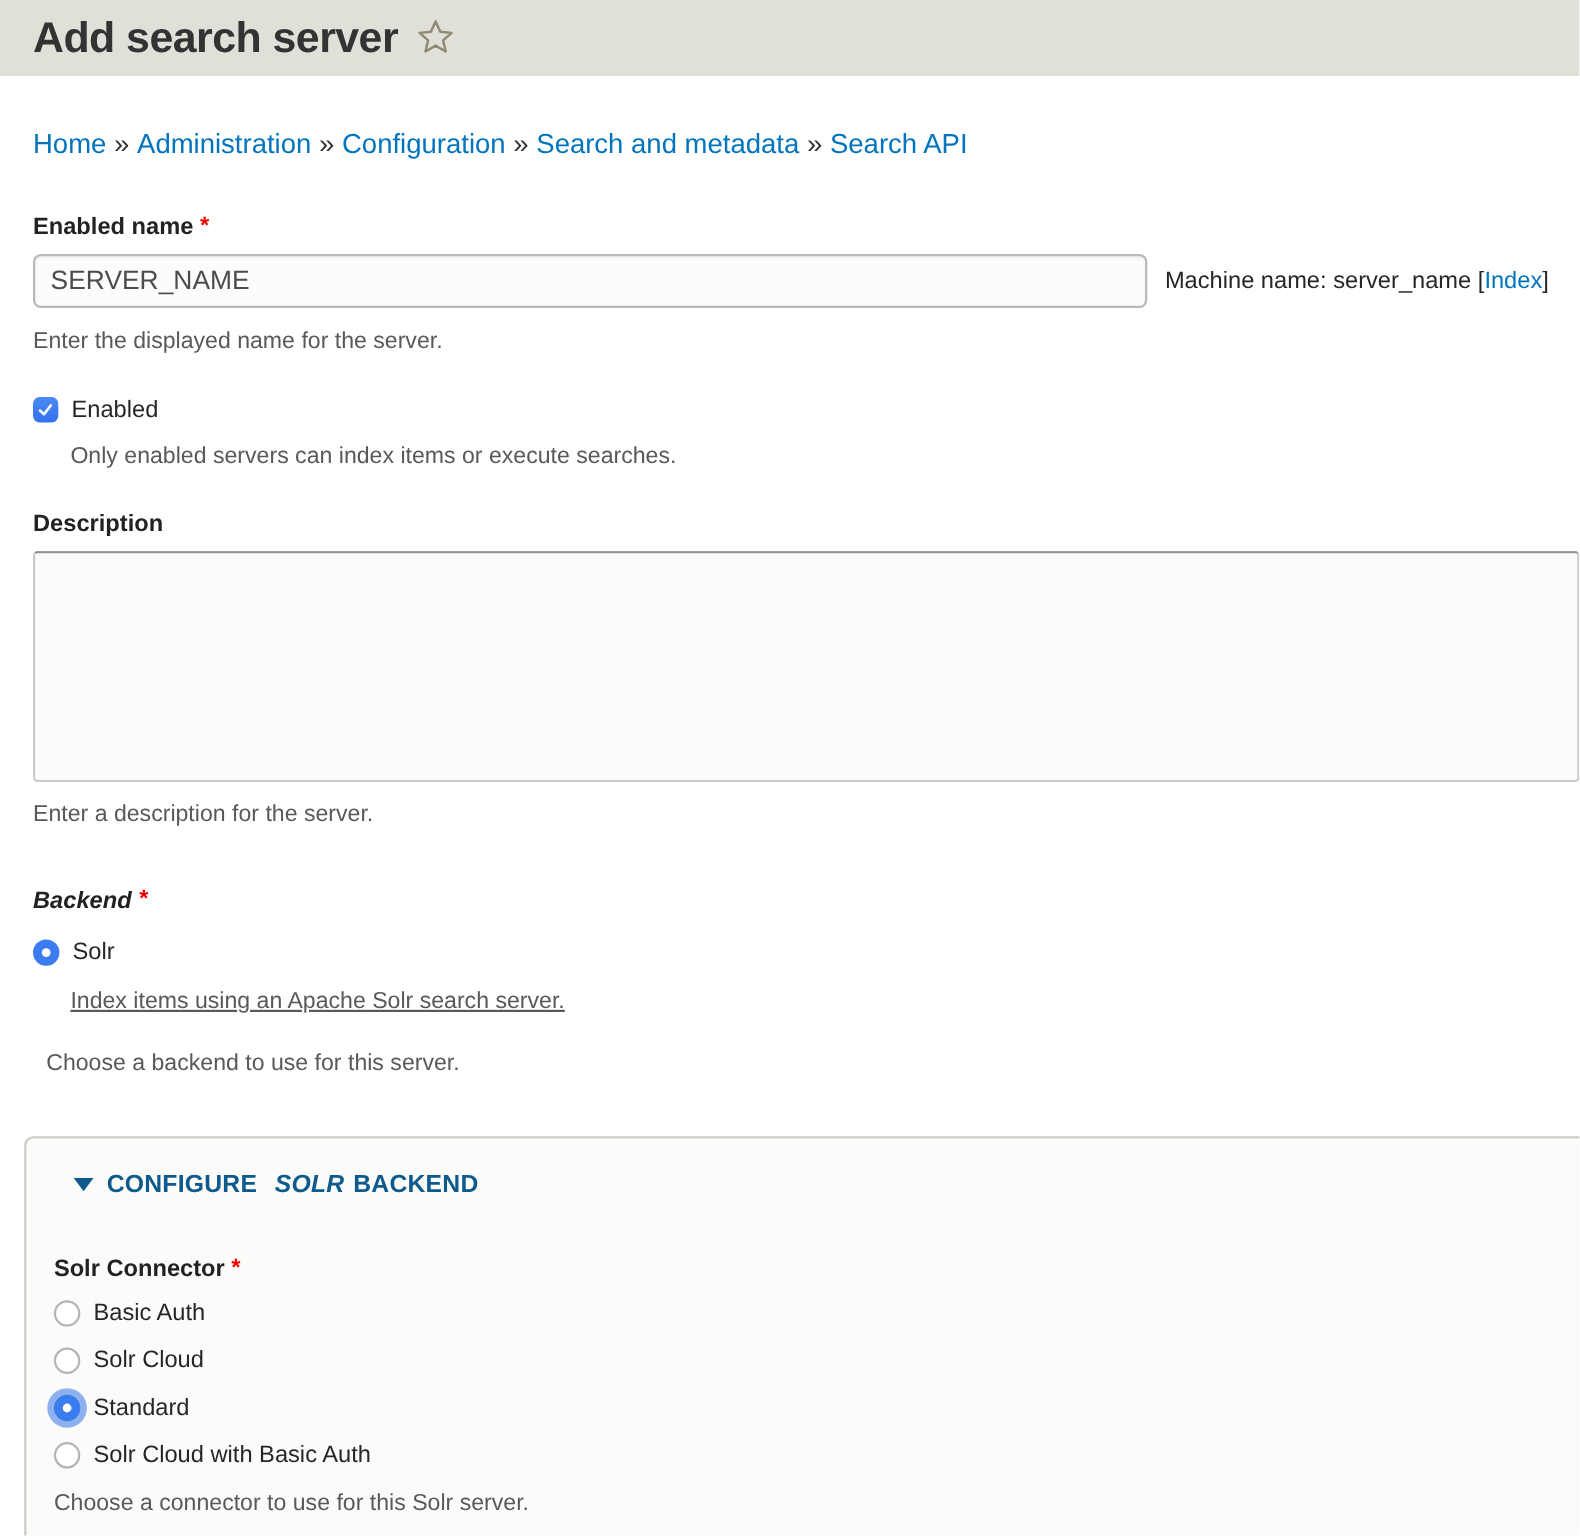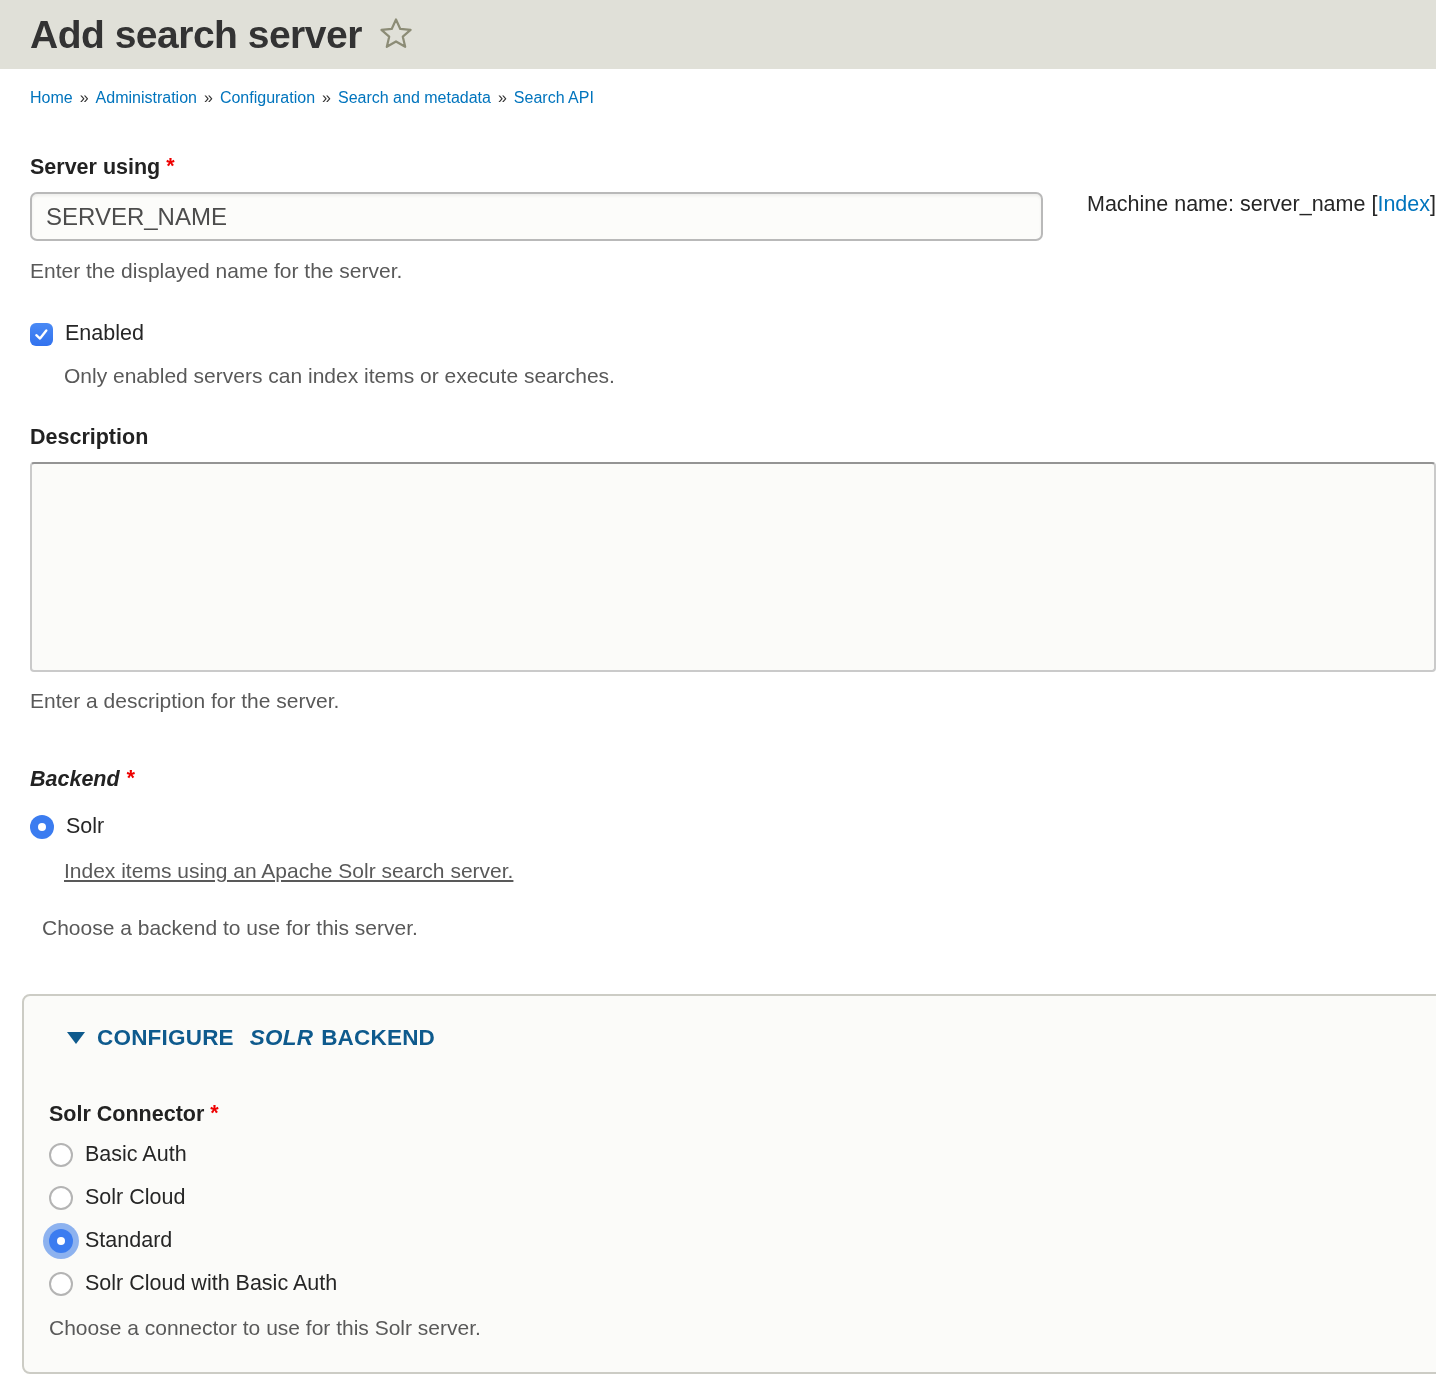--- a/index.html
+++ b/index.html
@@ -25,22 +25,22 @@
     margin: 0;
     font-size: 39px;
     font-weight: 700;
     color: #333333;
     letter-spacing: -0.5px;
   }
   .star-icon { margin-left: 15px; margin-top: 4px; cursor: pointer; }
 
   
   .breadcrumb {
-    margin: 20px 30px 0 30px;
-    font-size: 16px;
+    margin: 48px 30px 0 30px;
+    font-size: 25px;
   }
   .breadcrumb .sep { color: #333333; margin: 0 7px; }
 
   
   .form-label {
     font-size: 21.5px;
     font-weight: 700;
     color: #222222;
   }
   .req {
@@ -55,43 +55,42 @@
     font-size: 21px;
     line-height: 25px;
   }
   .ml { margin-left: 30px; }
 
   
   .server-name-label { margin-top: 48px; }
   .server-name-row {
     margin: 12px 0 0 30px;
     display: flex;
-    align-items: flex-start;
-    gap: 28px;
+    align-items: center;
   }
   .text-input {
     width: 1013px; height: 49px;
     border: 2px solid #b9b9b9;
     border-radius: 7px;
     background: #fcfcfa;
     box-shadow: inset 0 2px 3px rgba(0,0,0,0.06);
     font-family: "Liberation Sans", "DejaVu Sans", sans-serif;
     font-size: 24px;
     color: #4c4c4c;
     padding: 0 14px;
     outline: none;
   }
   .machine-name { margin-left: 16px; font-size: 21.5px; color: #262626; white-space: nowrap; }
   .sn-help { margin: 17px 0 0 30px; }
 
   
   .checkbox-row {
     margin: 38px 0 16px 30px;
     display: flex;
-    align-items: flex-end;
+    align-items: center;
     cursor: default;
   }
   .checkbox {
     width: 23px; height: 23px;
     border-radius: 6px;
     background: linear-gradient(#4a8af5, #3272ee);
     display: inline-flex;
     align-items: center;
     justify-content: center;
     cursor: pointer;
@@ -199,21 +198,21 @@
     <svg width="38" height="38" viewBox="0 0 24 24" fill="none" stroke="#8c8c76" stroke-width="1.4" stroke-linejoin="round">
       <path d="M12 2.8l2.7 6 6.5.6-4.9 4.3 1.5 6.4L12 16.7l-5.8 3.4 1.5-6.4-4.9-4.3 6.5-.6z"></path>
     </svg>
   </span>
 </div>
 
 <nav class="breadcrumb">
   <a>Home</a><span class="sep">»</span><a>Administration</a><span class="sep">»</span><a>Configuration</a><span class="sep">»</span><a>Search and metadata</a><span class="sep">»</span><a>Search API</a>
 </nav>
 
-<div class="form-label ml server-name-label"><span>Server using</span><span class="req">*</span></div>
+<div class="form-label ml server-name-label"><span>Enabled name</span><span class="req">*</span></div>
 
 <div class="server-name-row">
   <input class="text-input" type="text" value="SERVER_NAME" style="">
   <span class="machine-name">
     <span>Machine name:</span>
     <span>server_name</span>
     <span>[</span><a>Index</a><span>]</span>
   </span>
 </div>
 <div class="help sn-help">Enter the displayed name for the server.</div>

